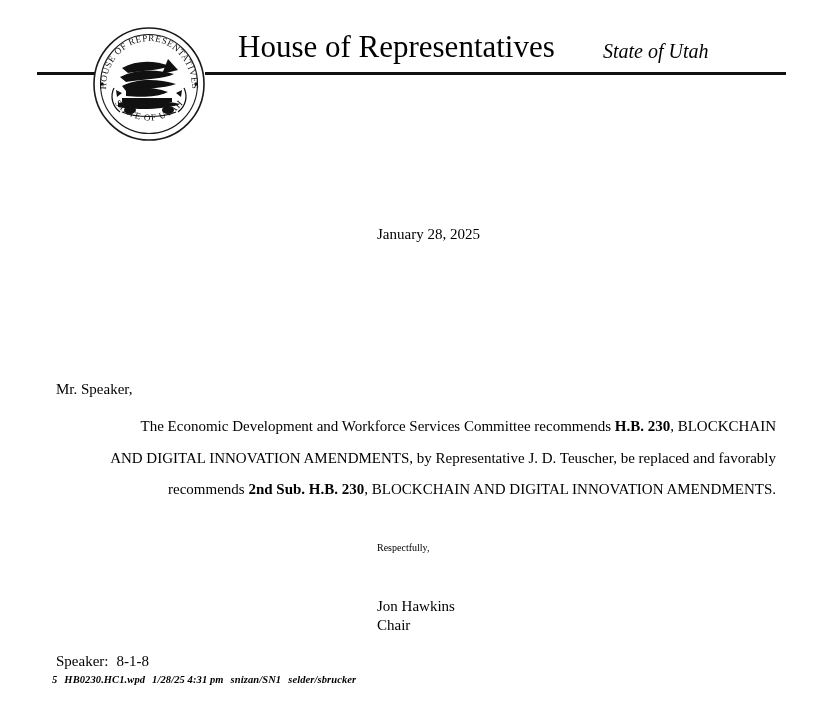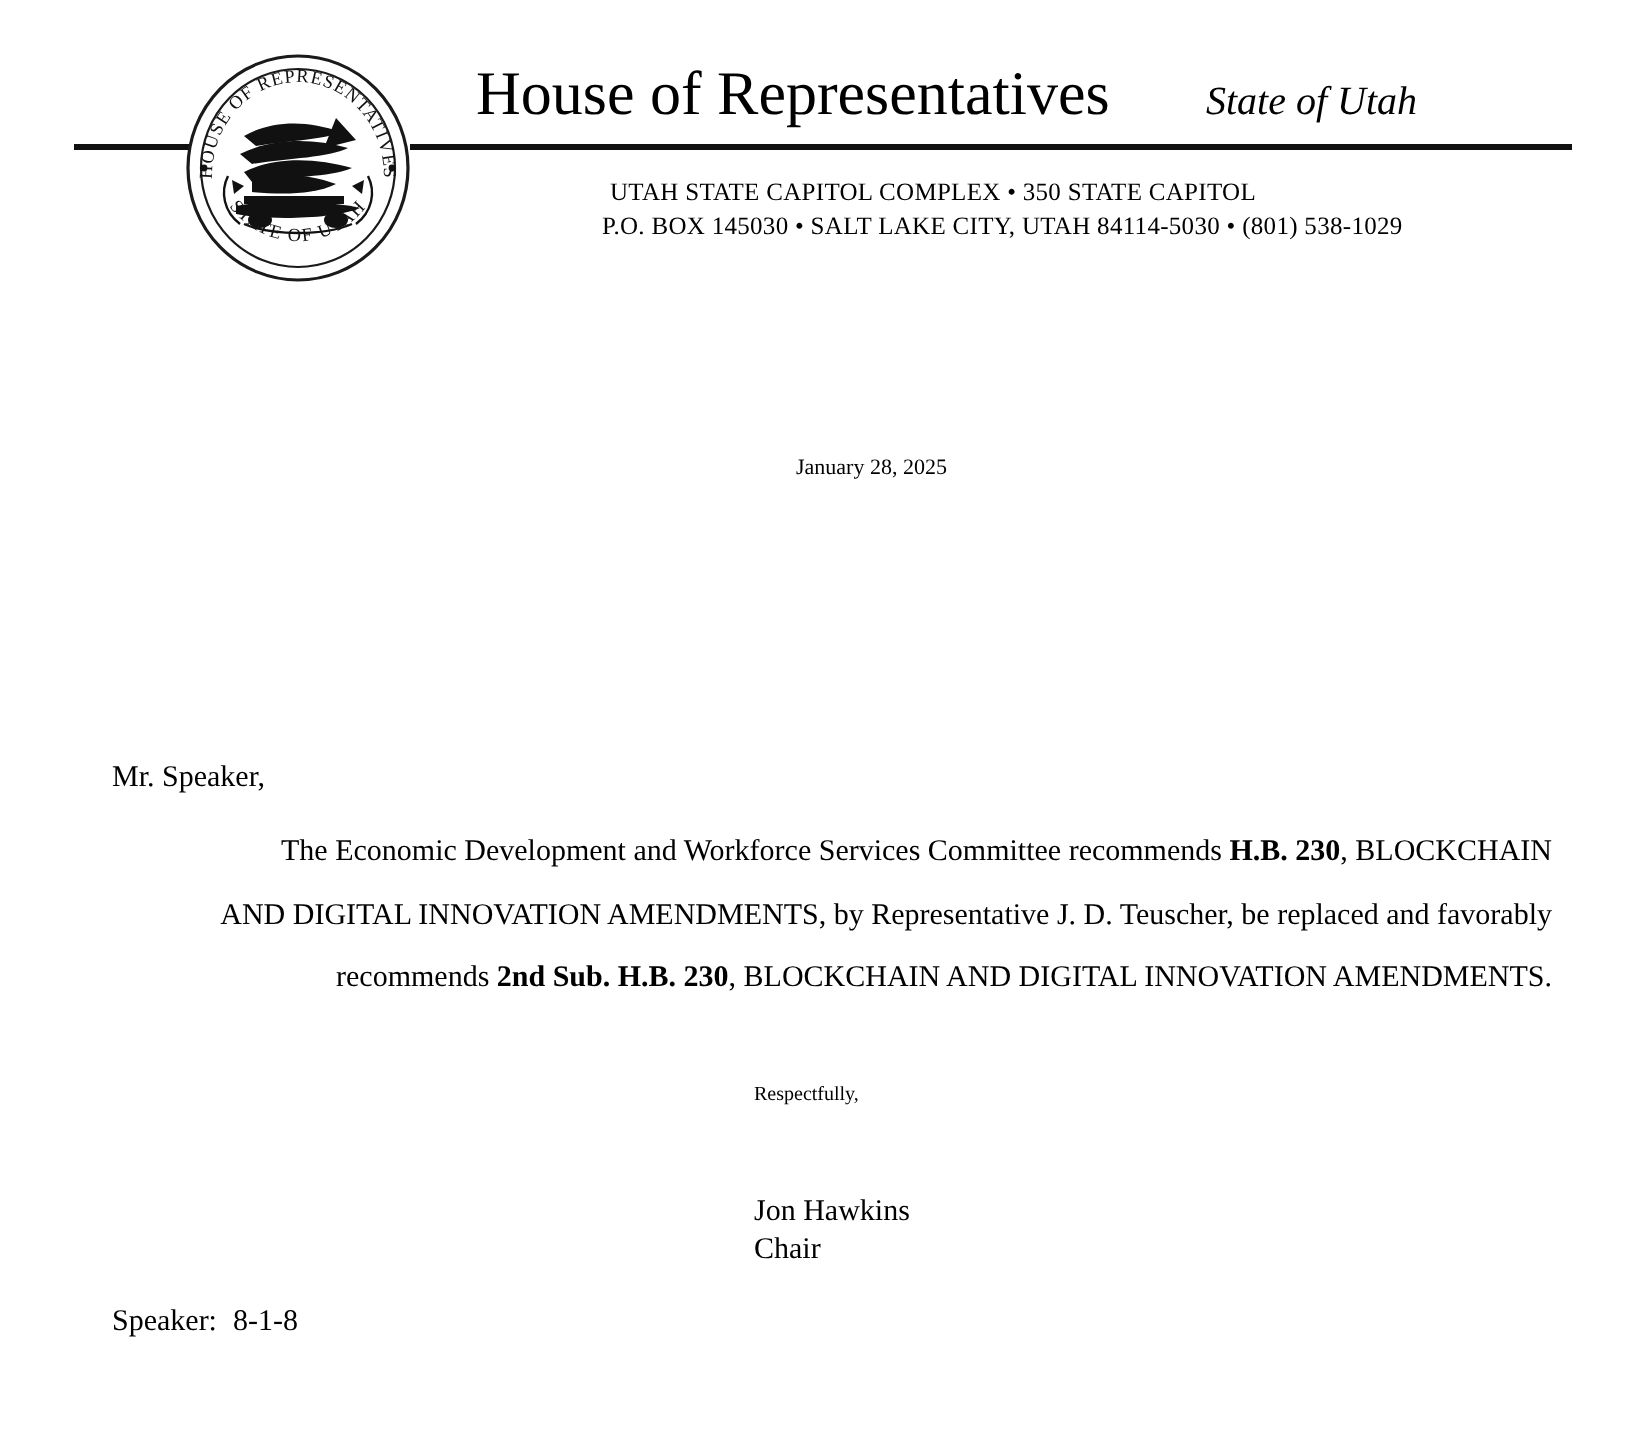--- a/index.html
+++ b/index.html
@@ -92,23 +92,23 @@
     font-size: 12.5px;
     line-height: 17px;
     letter-spacing: 0.15px;
     white-space: nowrap;
   }
   .address-line.line2 { margin-left: -4px; }
 
   
   .date-line {
     position: absolute;
-    left: 398px;
+    left: 377px;
     top: 224px;
-    font-size: 11px;
+    font-size: 15px;
     line-height: 20px;
     white-space: nowrap;
   }
 
   .salutation {
     position: absolute;
     left: 56px;
     top: 379px;
     font-size: 15px;
     line-height: 20px;
@@ -216,24 +216,20 @@
           <ellipse cx="38" cy="84" rx="6" ry="4"></ellipse>
           <ellipse cx="76" cy="84" rx="6" ry="4"></ellipse>
         </g>
       </svg>
     </div>
 
     <div class="org-title">House of Representatives</div>
 
     <div class="state-title">State of Utah</div>
 
-    <div class="address-block">
-      <div class="address-line line1">UTAH STATE CAPITOL COMPLEX  •  350 STATE CAPITOL</div>
-      <div class="address-line line2">P.O. BOX 145030 • SALT LAKE CITY, UTAH  84114-5030 • (801) 538-1029</div>
-    </div>
   </div>
 
   <div class="date-line">January 28, 2025</div>
 
   <div class="salutation">Mr. Speaker,</div>
 
   <div class="body-para">
     <span class="indent"></span><span>The Economic Development and Workforce Services Committee recommends </span><b>H.B. 230</b><span>, BLOCKCHAIN AND DIGITAL INNOVATION AMENDMENTS, by Representative J. D. Teuscher, be replaced and favorably recommends </span><b>2nd Sub. H.B. 230</b><span>, BLOCKCHAIN AND DIGITAL INNOVATION AMENDMENTS.</span>
   </div>
 
@@ -241,14 +237,17 @@
 
   <div class="signature">
     <div>Jon Hawkins</div>
     <div>Chair</div>
   </div>
 
   <div class="voting">
     <span>Speaker:</span><span class="gap"></span><span>8-1-8</span>
   </div>
 
+  <div class="doc-meta">
+    <span>5</span><span class="sp"></span><span>HB0230.HC1.wpd</span><span class="sp"></span><span>1/28/25 4:31 pm</span><span class="sp"></span><span>snizan/SN1</span><span class="sp"></span><span>selder/sbrucker</span>
+  </div>
 
 </div>
 
 </body></html>

